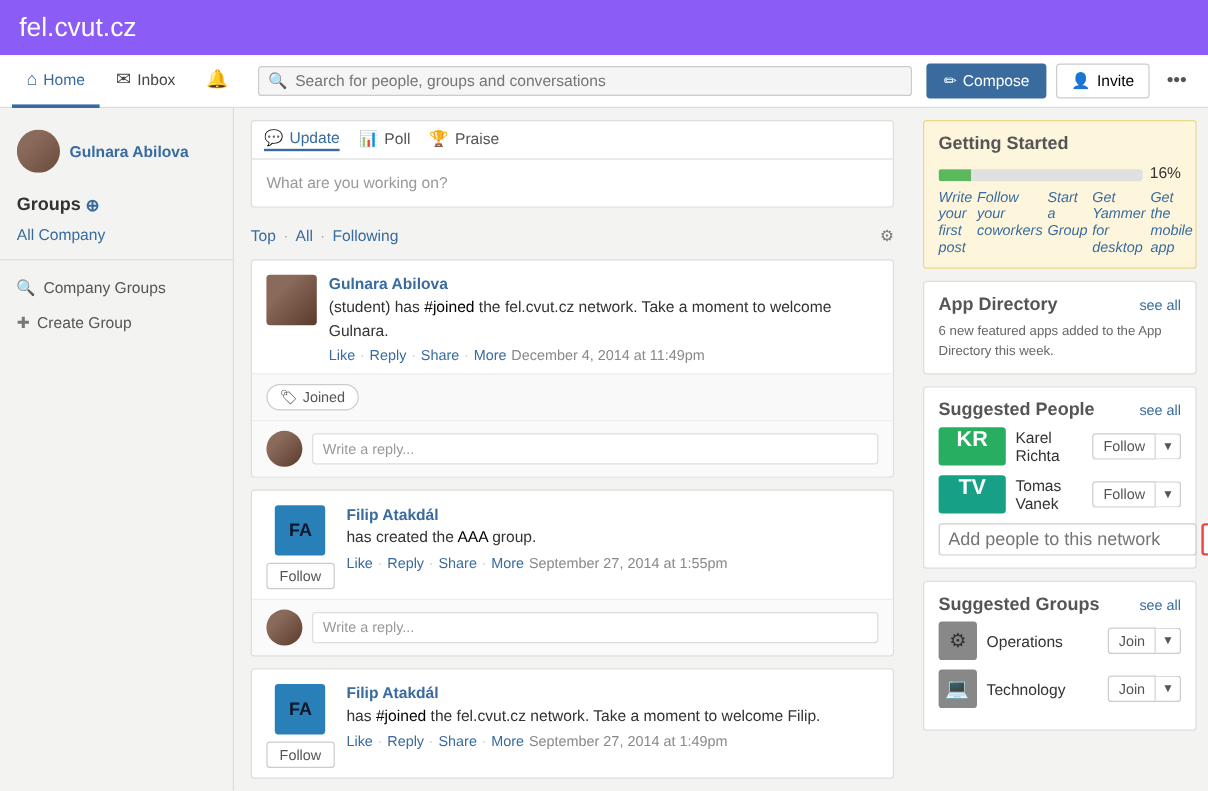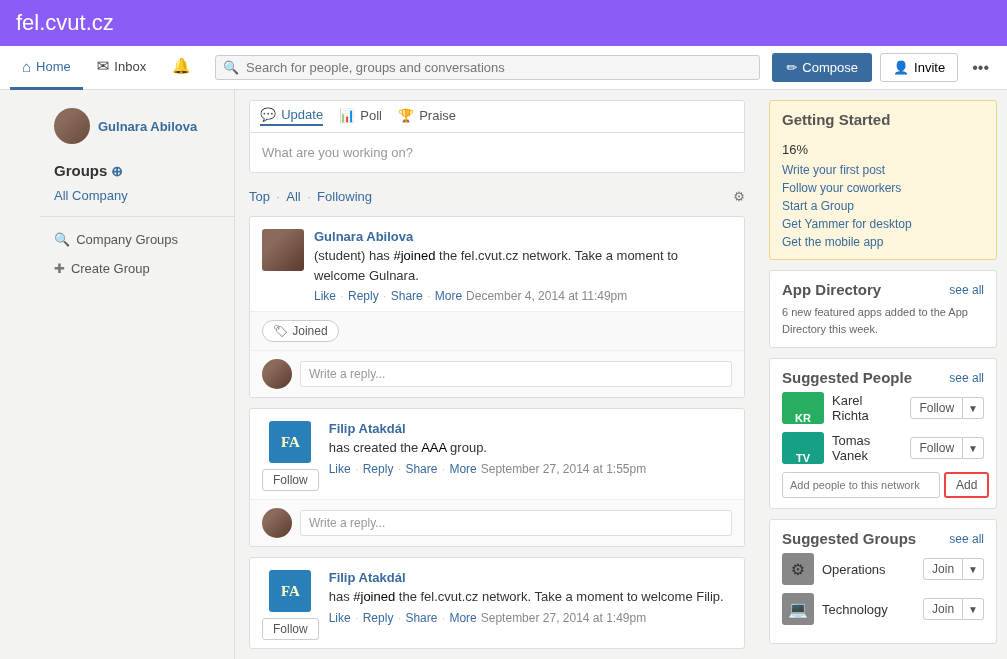--- a/index.html
+++ b/index.html
@@ -89,21 +89,20 @@
       color: #555;
       font-size: 16px;
       margin-left: 4px;
     }
 
     
     .main-layout {
       display: flex;
       height: calc(659px - 90px);
       overflow: hidden;
-      padding-left: 40px;
     }
 
     
     .left-sidebar {
       width: 195px;
       min-width: 195px;
       background: #f3f3f1;
       padding: 10px 0;
       border-right: 1px solid #ddd;
     }
@@ -231,24 +230,23 @@
       padding: 12px 12px 8px;
     }
     .post-avatar {
       width: 42px;
       height: 42px;
       border-radius: 3px;
       flex-shrink: 0;
       display: flex;
       align-items: center;
       justify-content: center;
-      color: #fef9c3;
+      color: #0f172a;
       font-weight: bold;
       font-size: 15px;
-      font-family: Liberation Serif, serif;
     }
     .post-avatar-img {
       width: 42px;
       height: 42px;
       border-radius: 3px;
       background: linear-gradient(135deg, #8a6a5a 30%, #5a3a2a 100%);
     }
     .post-content { flex: 1; }
     .post-author { color: #396b9e; font-weight: 600; cursor: pointer; }
     .post-text { color: #333; line-height: 1.5; margin-top: 2px; }
@@ -330,21 +328,21 @@
 
     
     .getting-started-card {
       background: #fdf6dc;
       border: 1px solid #e8d88a;
       border-radius: 3px;
       padding: 10px 12px;
       margin-bottom: 10px;
     }
     .gs-title { font-size: 15px; font-weight: 600; color: #555; margin-bottom: 8px; }
-    .gs-links { display: flex; flex-direction: column; gap: 4px; }
+    .gs-links { display: flex; flex-direction: row; gap: 4px; font-style: italic; }
     .gs-link { color: #396b9e; cursor: pointer; font-size: 12px; }
 
     
     .sidebar-card {
       background: white;
       border: 1px solid #ddd;
       border-radius: 3px;
       padding: 10px 12px;
       margin-bottom: 10px;
     }
@@ -359,29 +357,29 @@
     .sidebar-card-text { font-size: 11px; color: #666; line-height: 1.5; }
 
     
     .suggested-person {
       display: flex;
       align-items: center;
       gap: 8px;
       margin-bottom: 8px;
     }
     .person-avatar {
-      width: 42px;
+      width: 56px;
       height: 32px;
       border-radius: 3px;
       display: flex;
-      align-items: flex-end;
+      align-items: flex-start;
       justify-content: center;
       color: white;
       font-weight: bold;
-      font-size: 11px;
+      font-size: 18px;
       flex-shrink: 0;
     }
     .person-name { flex: 1; font-size: 13px; color: #333; }
     .follow-btn {
       background: white;
       border: 1px solid #ccc;
       padding: 3px 8px;
       border-radius: 3px;
       cursor: pointer;
       font-size: 12px;
@@ -406,21 +404,21 @@
     .add-people-row {
       display: flex;
       gap: 4px;
       margin-top: 6px;
     }
     .add-people-input {
       flex: 1;
       border: 1px solid #ccc;
       border-radius: 3px;
       padding: 4px 7px;
-      font-size: 11px;
+      font-size: 15px;
       color: #999;
       outline: none;
     }
     .add-btn {
       background: white;
       border: 2px solid #ef4444;
       padding: 4px 10px;
       border-radius: 3px;
       cursor: pointer;
       font-size: 12px;
@@ -463,24 +461,23 @@
       border-radius: 0 3px 3px 0;
       cursor: pointer;
       font-size: 10px;
       color: #555;
     }
     .join-group { display: flex; }
 
     
     .progress-row {
       display: flex;
-      align-items: flex-start;
+      align-items: flex-end;
       gap: 6px;
       margin-bottom: 6px;
-      flex-direction: column;
     }
     .progress-bar-container {
       flex: 1;
       height: 10px;
       background: #e0e0e0;
       border-radius: 2px;
       overflow: hidden;
     }
     .progress-bar-fill {
       height: 100%;

